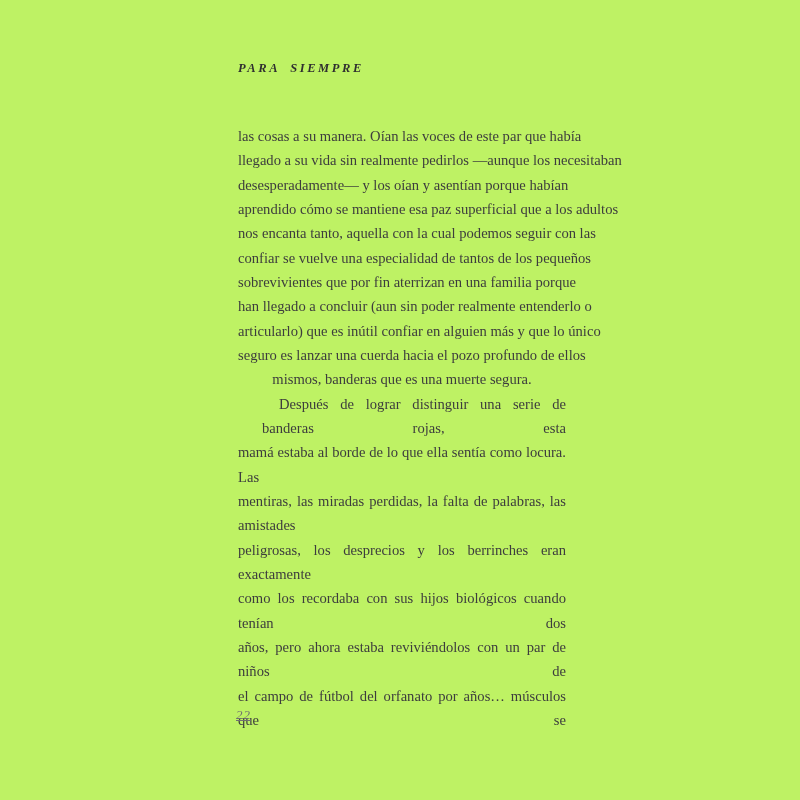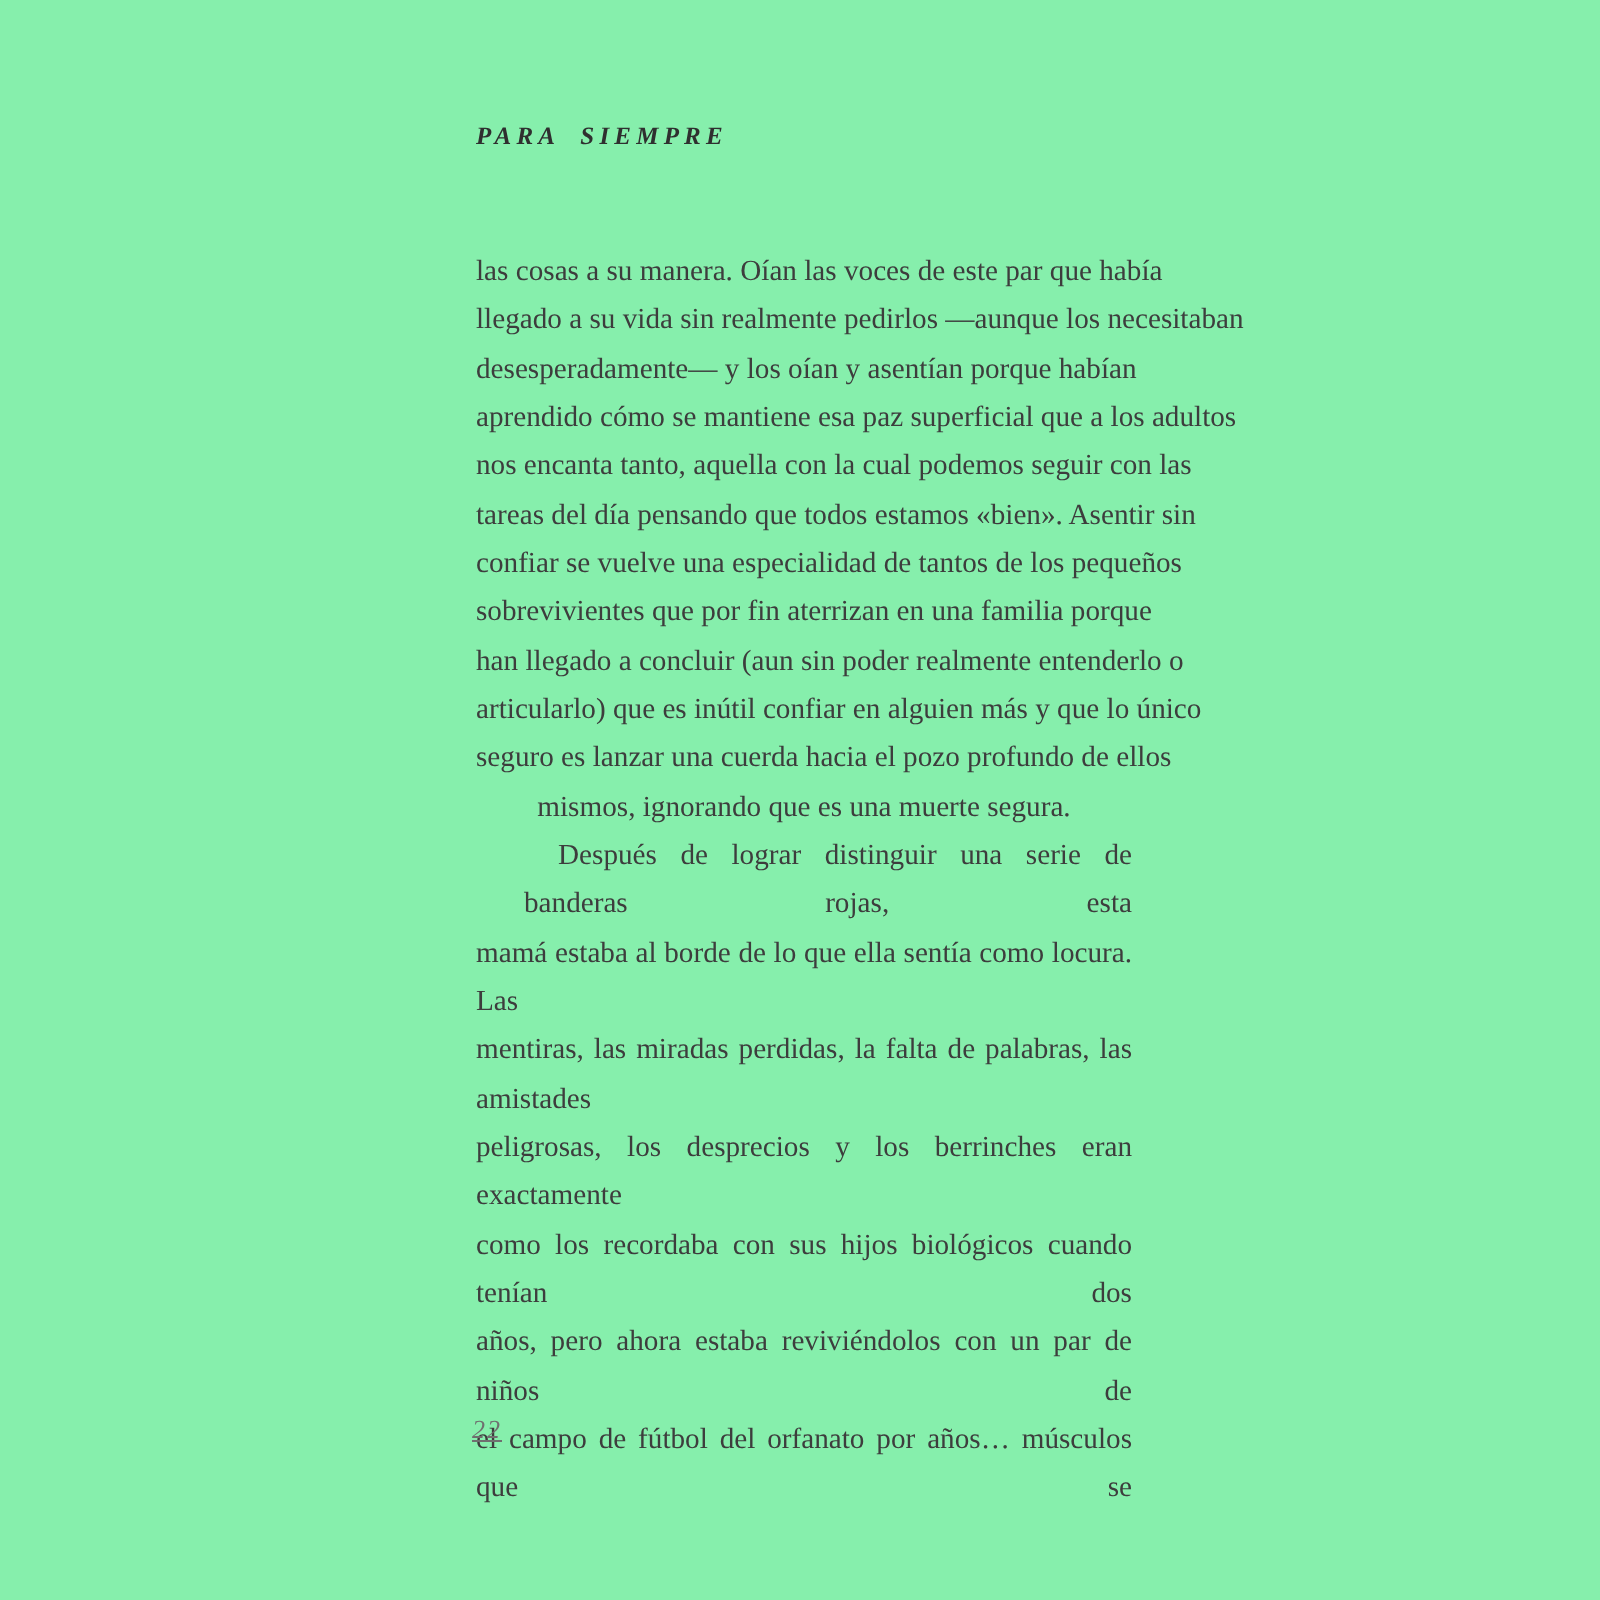--- a/index.html
+++ b/index.html
@@ -4,21 +4,21 @@
 <style>
   html, body {
     margin: 0;
     padding: 0;
     background: #ffffff;
   }
   .page {
     position: relative;
     width: 800px;
     height: 800px;
-    background: #86efac;
+    background: #bef264;
     font-family: "Liberation Serif", "DejaVu Serif", serif;
     overflow: hidden;
   }
   .running-header {
     position: absolute;
     left: 238px;
     top: 61px;
     font-size: 12.5px;
     font-style: italic;
     font-weight: bold;
@@ -69,27 +69,26 @@
 <div class="page">
 
   <div class="running-header">PARA SIEMPRE</div>
 
   <div class="text-block">
       <div class="line">las cosas a su manera. Oían las voces de este par que había</div>
       <div class="line">llegado a su vida sin realmente pedirlos —aunque los necesitaban</div>
       <div class="line">desesperadamente— y los oían y asentían porque habían</div>
       <div class="line">aprendido cómo se mantiene esa paz superficial que a los adultos</div>
       <div class="line">nos encanta tanto, aquella con la cual podemos seguir con las</div>
-      <div class="line">tareas del día pensando que todos estamos «bien». Asentir sin</div>
       <div class="line">confiar se vuelve una especialidad de tantos de los pequeños</div>
       <div class="line">sobrevivientes que por fin aterrizan en una familia porque</div>
       <div class="line">han llegado a concluir (aun sin poder realmente entenderlo o</div>
       <div class="line">articularlo) que es inútil confiar en alguien más y que lo único</div>
       <div class="line">seguro es lanzar una cuerda hacia el pozo profundo de ellos</div>
-      <div class="line">mismos, ignorando que es una muerte segura.</div>
+      <div class="line">mismos, banderas que es una muerte segura.</div>
       <div class="line indent just">Después de lograr distinguir una serie de banderas rojas, esta</div>
       <div class="line just">mamá estaba al borde de lo que ella sentía como locura. Las</div>
       <div class="line just">mentiras, las miradas perdidas, la falta de palabras, las amistades</div>
       <div class="line just">peligrosas, los desprecios y los berrinches eran exactamente</div>
       <div class="line just">como los recordaba con sus hijos biológicos cuando tenían dos</div>
       <div class="line just">años, pero ahora estaba reviviéndolos con un par de niños de</div>
       <div class="line just">el campo de fútbol del orfanato por años… músculos que se</div>
     </div>
 
   <div class="page-number">22</div>

